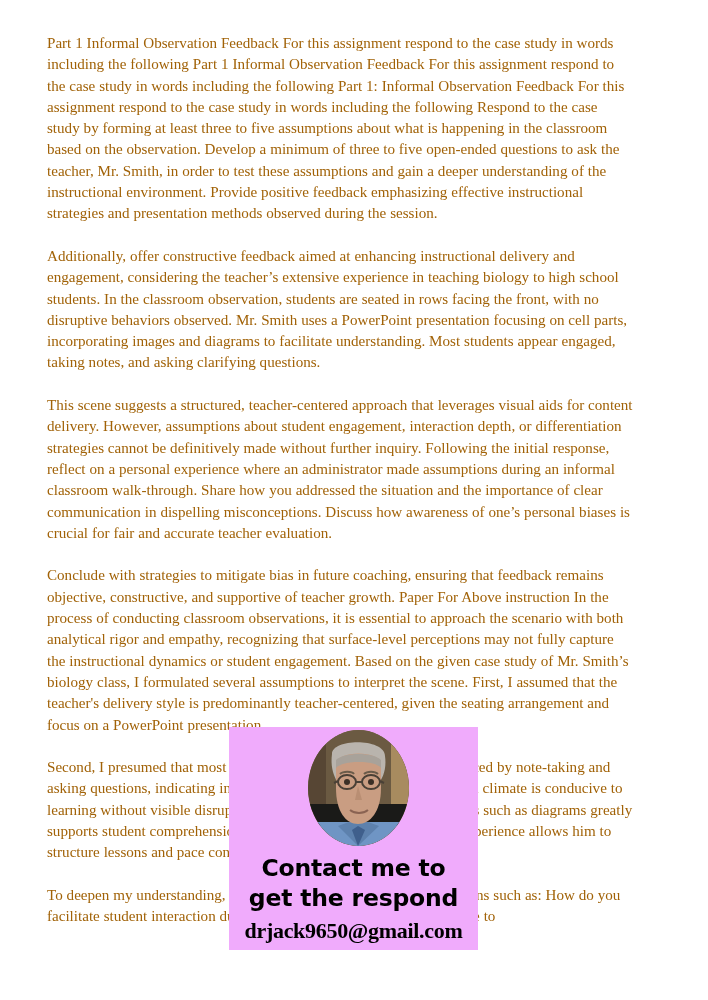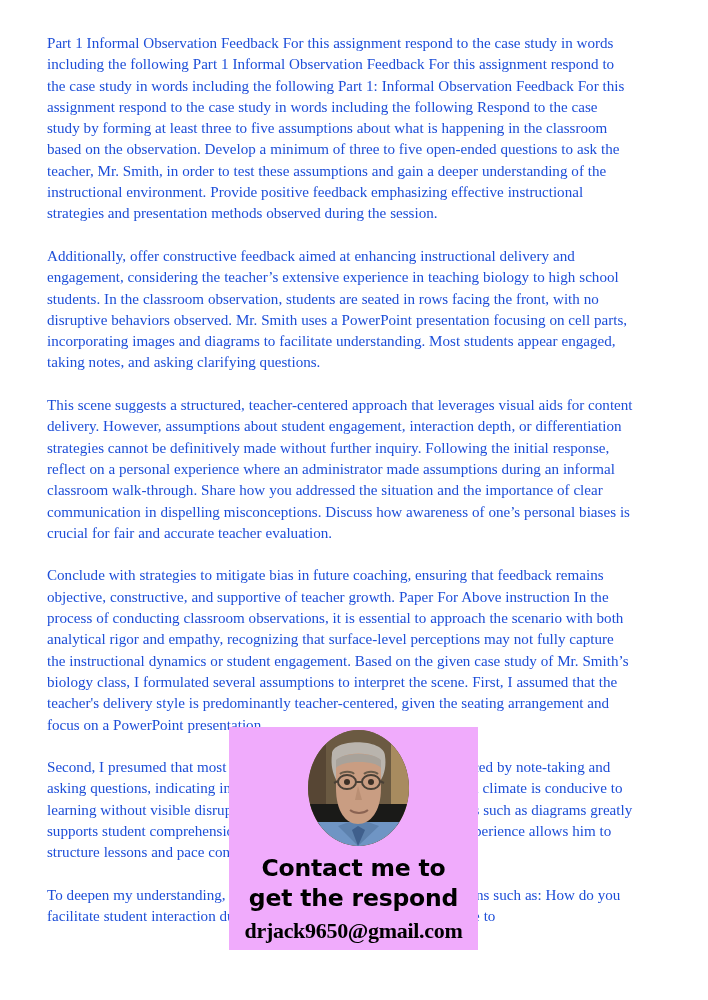--- a/index.html
+++ b/index.html
@@ -27,21 +27,21 @@
   .doc-body {
     position: absolute;
     left: 47px;
     top: 33px;
     width: 586px;
   }
 
   .para {
     font-size: 15.1px;
     line-height: 21.3px;
-    color: #1d4ed8;
+    color: #a16207;
     text-align: left;
     margin: 0 0 21.3px 0;
     word-spacing: 0.1px;
   }
   .para:last-child {
     margin-bottom: 0;
   }
 
   
   .overlay-box {

